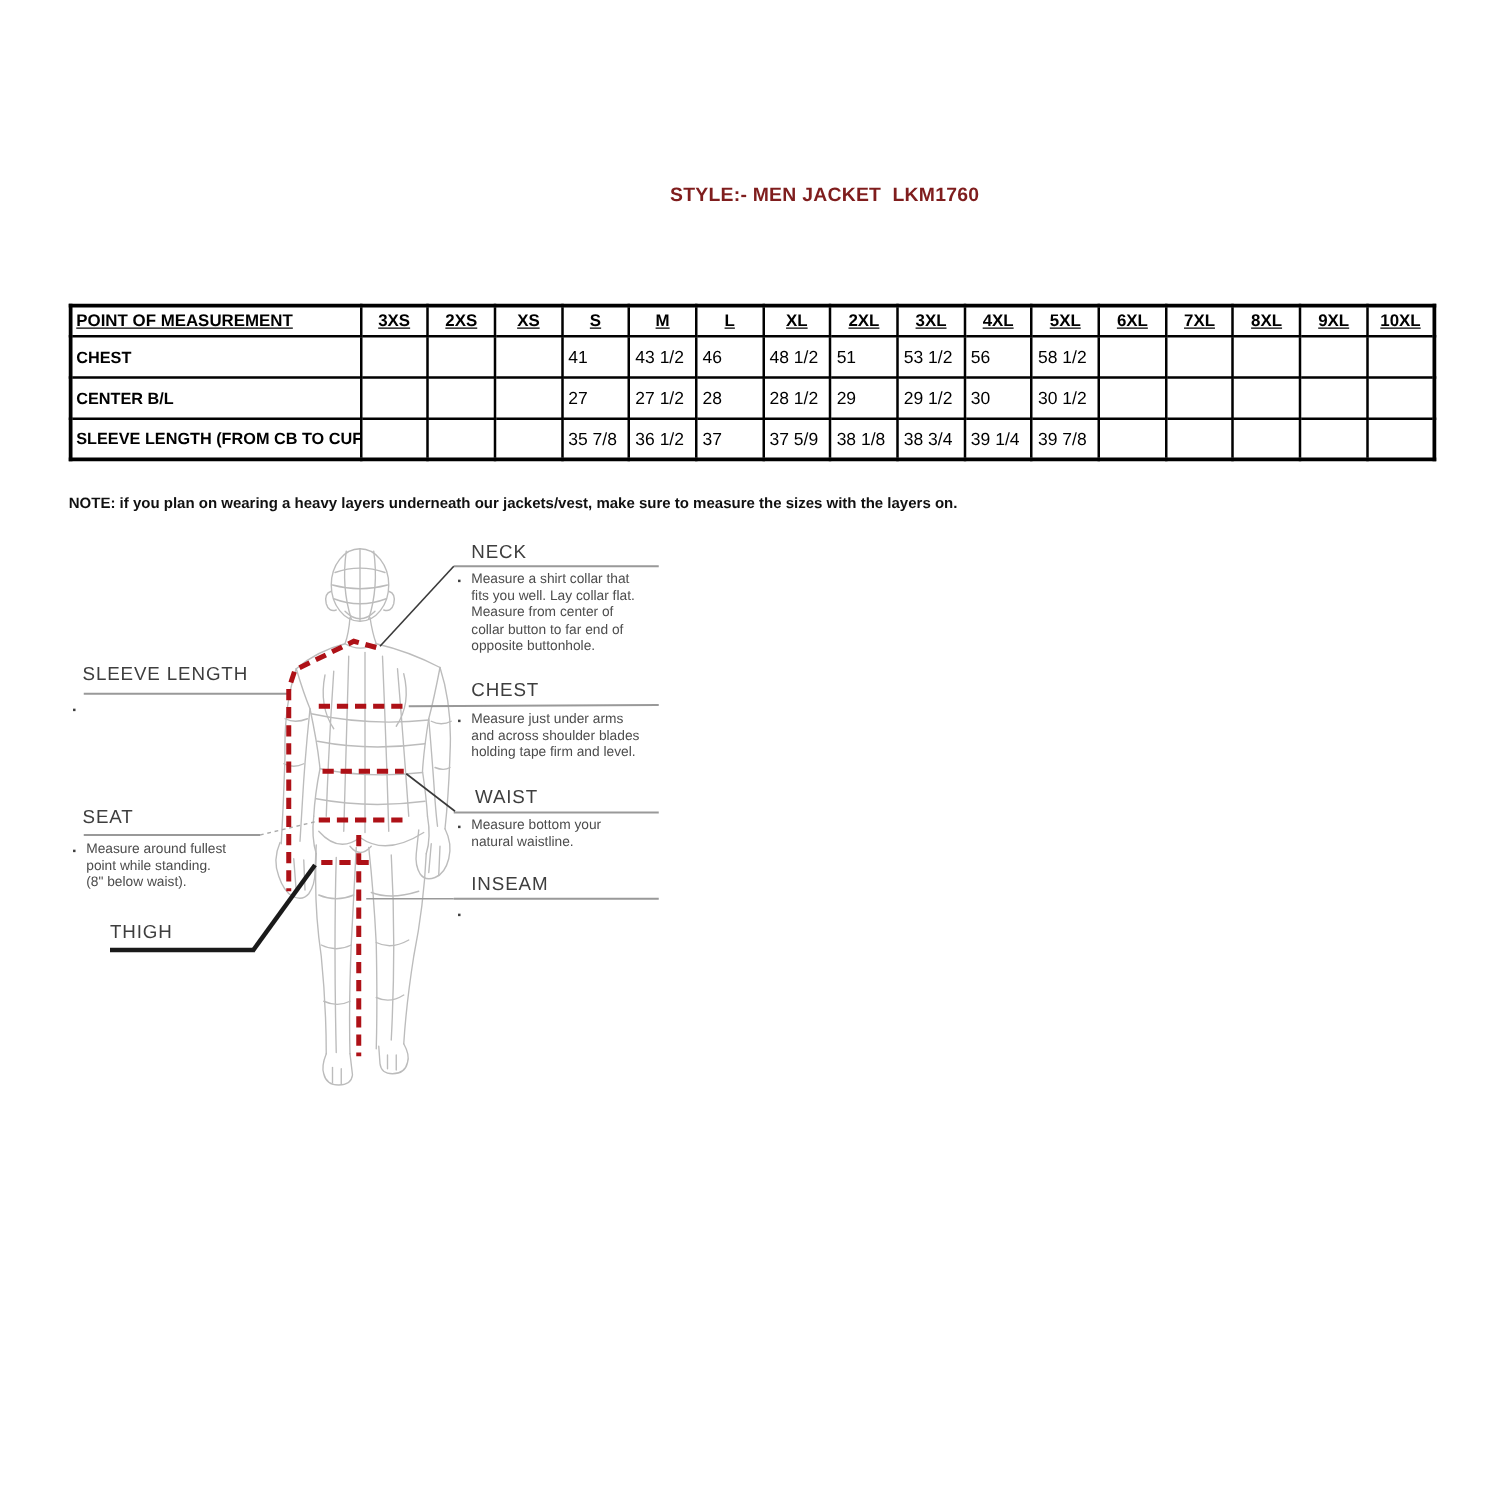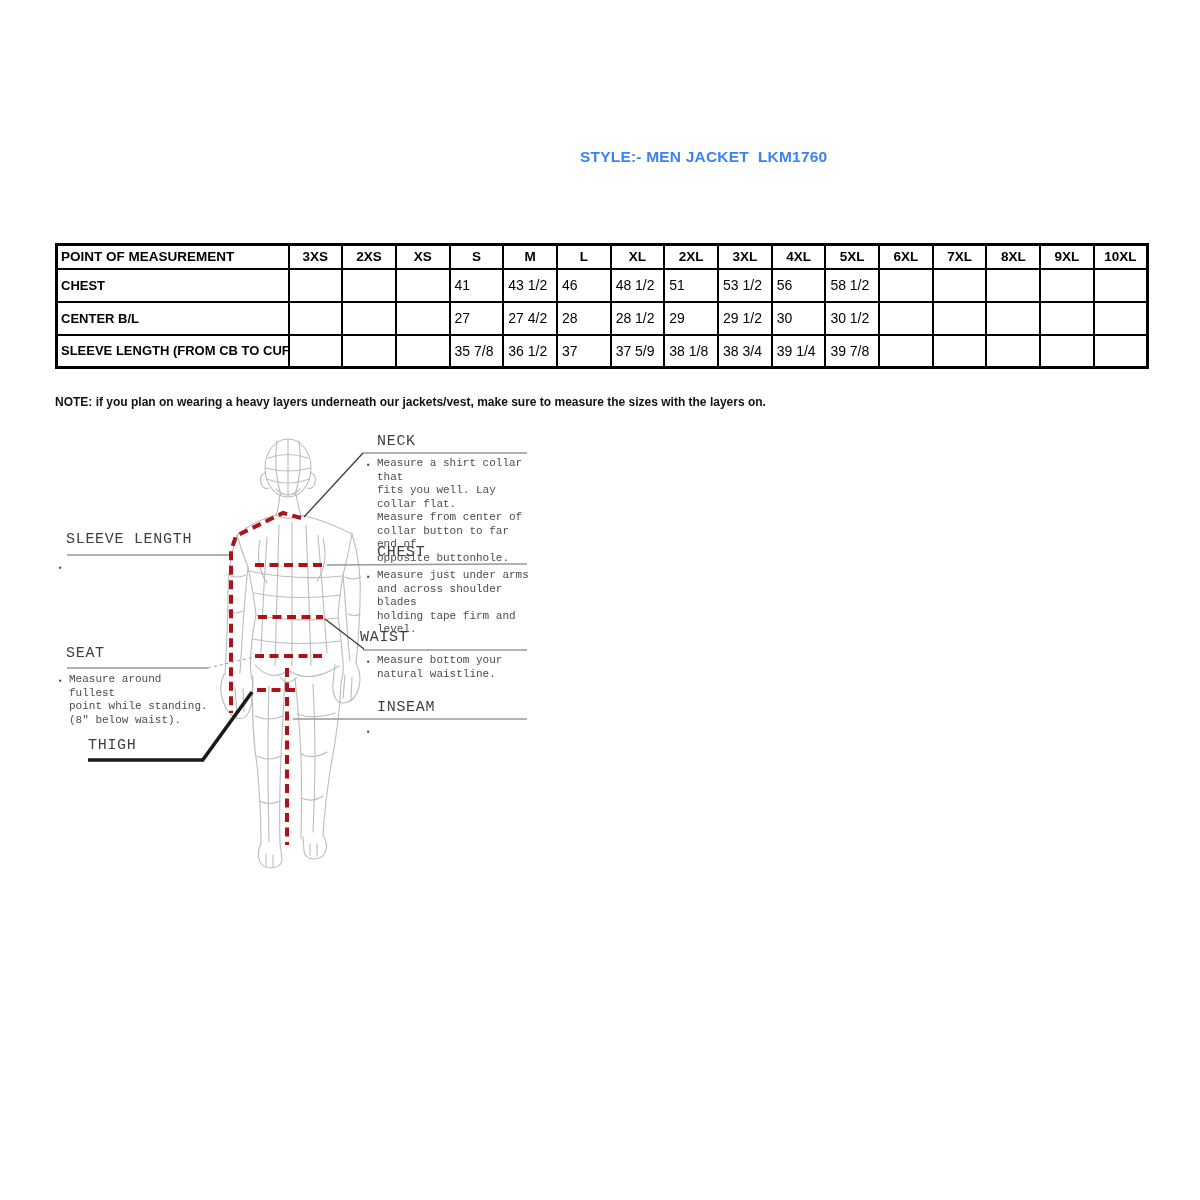--- a/index.html
+++ b/index.html
@@ -4,39 +4,39 @@
 <style>
   html,body{margin:0;padding:0;}
   body{
     width:1200px;height:1200px;position:relative;background:#ffffff;
     font-family:"Liberation Sans", sans-serif;color:#000;overflow:hidden;
   }
   .abs{position:absolute;}
   
   #doc-title{
     left:536px;top:148px;font-size:15.5px;font-weight:bold;
-    white-space:pre;letter-spacing:0.2px;color:#3b82f6;margin-left:44px;
+    white-space:pre;letter-spacing:0.2px;color:#7f1d1d;
   }
   
   #table-wrap{left:55px;top:243px;}
   table.size{border-collapse:collapse;table-layout:fixed;width:1091px;border:3px solid #000;}
   table.size th,table.size td{
     border:2.5px solid #000;overflow:hidden;white-space:nowrap;
     font-family:"Liberation Sans", sans-serif;
   }
   table.size tr.hdr{height:24px;}
   table.size tr.datarow{height:33px;}
-  table.size th{font-size:13.5px;font-weight:bold;text-align:center;padding:0;}
+  table.size th{font-size:13.5px;font-weight:bold;text-align:center;padding:0;text-decoration:underline;}
   table.size th.corner{text-align:left;padding-left:3px;}
   table.size td.rowlabel{font-size:13px;font-weight:bold;text-align:left;padding-left:3px;}
   table.size td.val{font-size:14px;font-weight:normal;text-align:left;padding-left:4px;}
   
   #note-line{left:55px;top:395px;font-size:12px;font-weight:bold;color:#111;white-space:pre;}
   
-  #diagram{left:55px;top:425px;width:482px;height:460px;font-family:Liberation Mono, monospace;}
+  #diagram{left:55px;top:425px;width:482px;height:460px;}
   #diagram svg{position:absolute;left:0;top:0;}
   .dtitle{
     position:absolute;font-size:15px;letter-spacing:0.7px;color:#3e3e3e;
     white-space:pre;font-weight:normal;
   }
   .dtext{
     position:absolute;font-size:11px;line-height:13.5px;color:#4c4c4c;
     white-space:pre-line;
   }
   .dtext.thigh{font-size:12.5px;line-height:16px;color:#383838;}
@@ -93,21 +93,21 @@
           <td class="val"></td>
           <td class="val"></td>
           <td class="val"></td>
         </tr>
         <tr class="datarow">
           <td class="rowlabel">CENTER B/L</td>
           <td class="val"></td>
           <td class="val"></td>
           <td class="val"></td>
           <td class="val">27</td>
-          <td class="val">27 4/2</td>
+          <td class="val">27 1/2</td>
           <td class="val">28</td>
           <td class="val">28 1/2</td>
           <td class="val">29</td>
           <td class="val">29 1/2</td>
           <td class="val">30</td>
           <td class="val">30 1/2</td>
           <td class="val"></td>
           <td class="val"></td>
           <td class="val"></td>
           <td class="val"></td>
@@ -252,21 +252,21 @@
 Measure from center of
 collar button to far end of
 opposite buttonhole.</div>
 
   <div class="dtitle" style="left:322px;top:119px">CHEST</div>
   <span class="bullet" style="left:311px;top:148px">▪</span>
   <div class="dtext" style="left:322px;top:144px;width:162px">Measure just under arms
 and across shoulder blades
 holding tape firm and level.</div>
 
-  <div class="dtitle" style="left:305px;top:204px">WAIST</div>
+  <div class="dtitle" style="left:325px;top:204px">WAIST</div>
   <span class="bullet" style="left:311px;top:233px">▪</span>
   <div class="dtext" style="left:322px;top:229px;width:162px">Measure bottom your
 natural waistline.</div>
 
   <div class="dtitle" style="left:322px;top:274px">INSEAM</div>
   <span class="bullet" style="left:311px;top:303px">▪</span>
 
   <div class="dtitle" style="left:11px;top:106px">SLEEVE LENGTH</div>
   <span class="bullet" style="left:3px;top:139px">▪</span>
 

